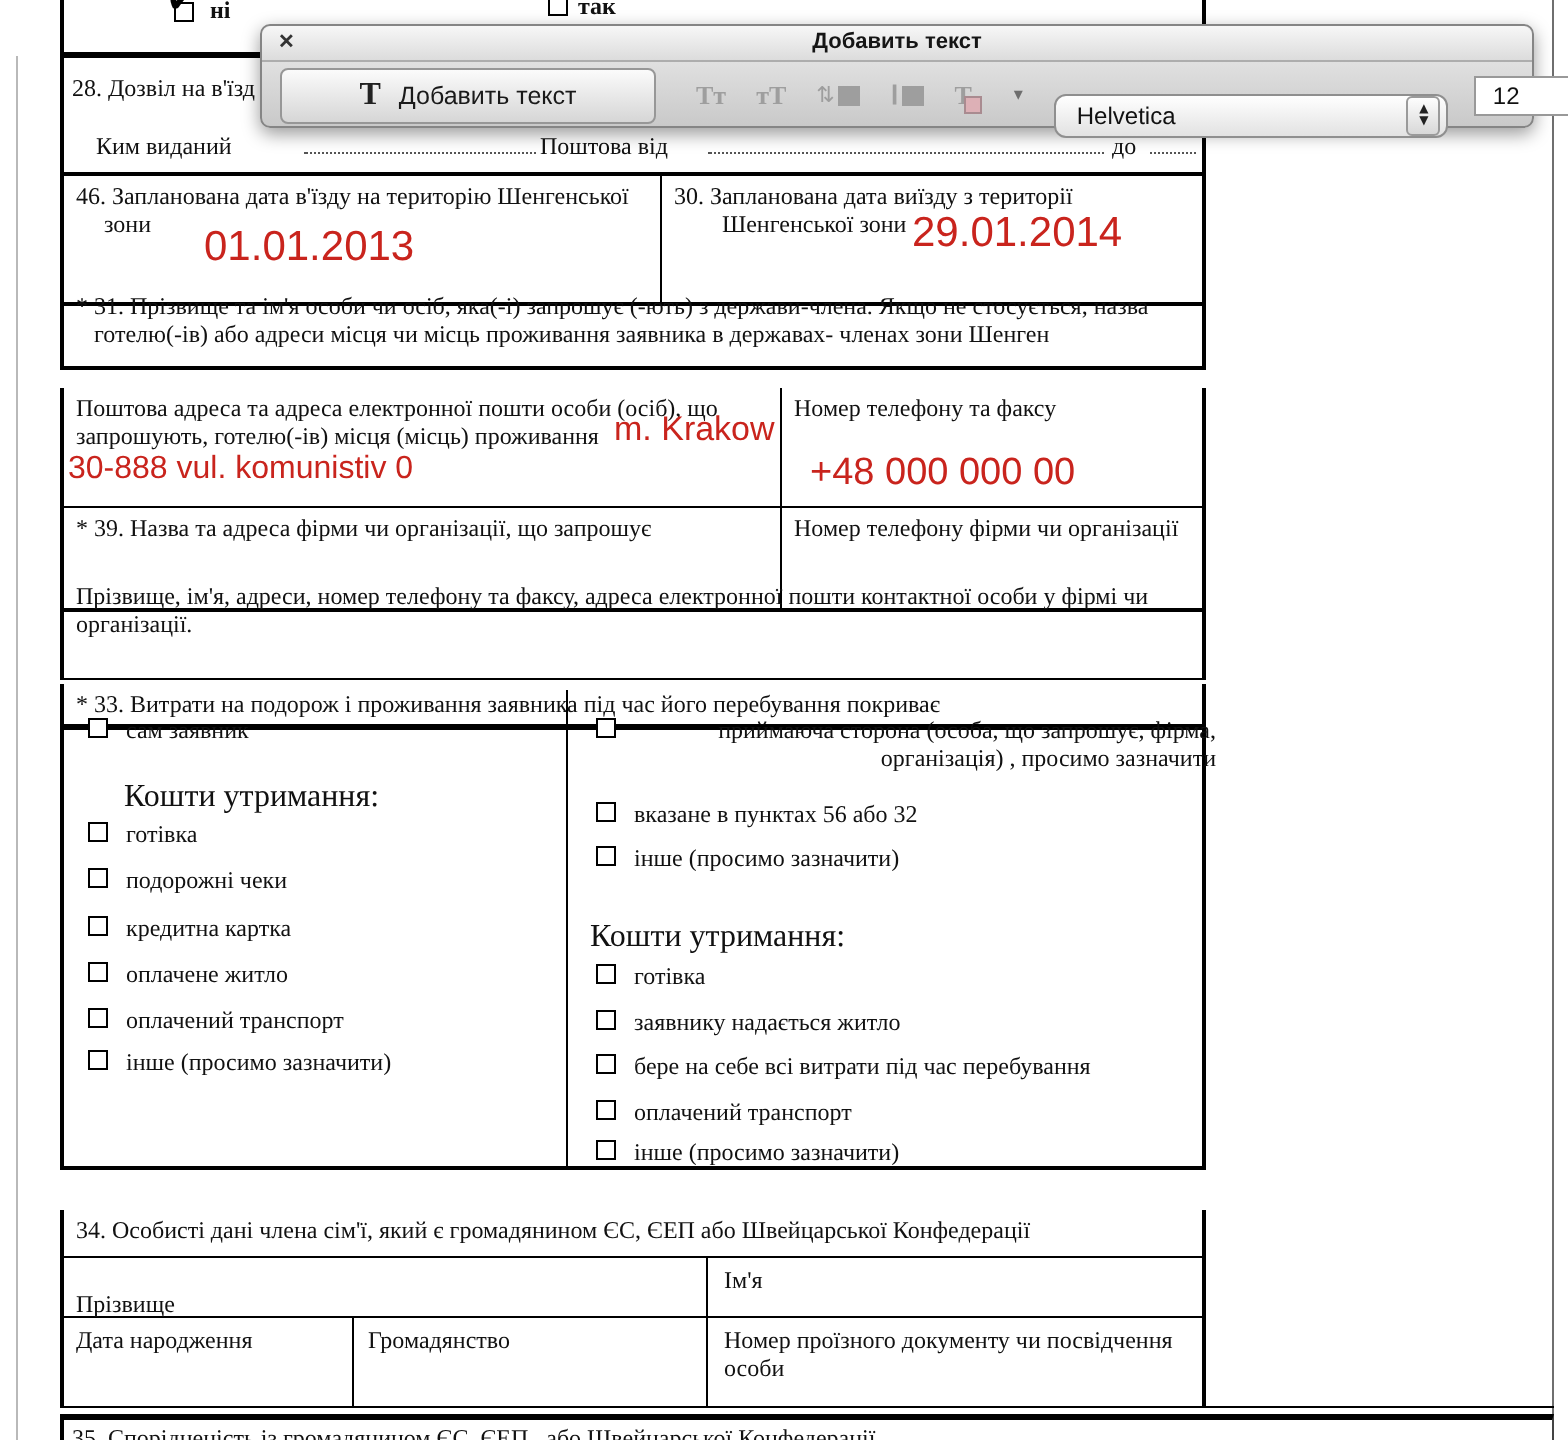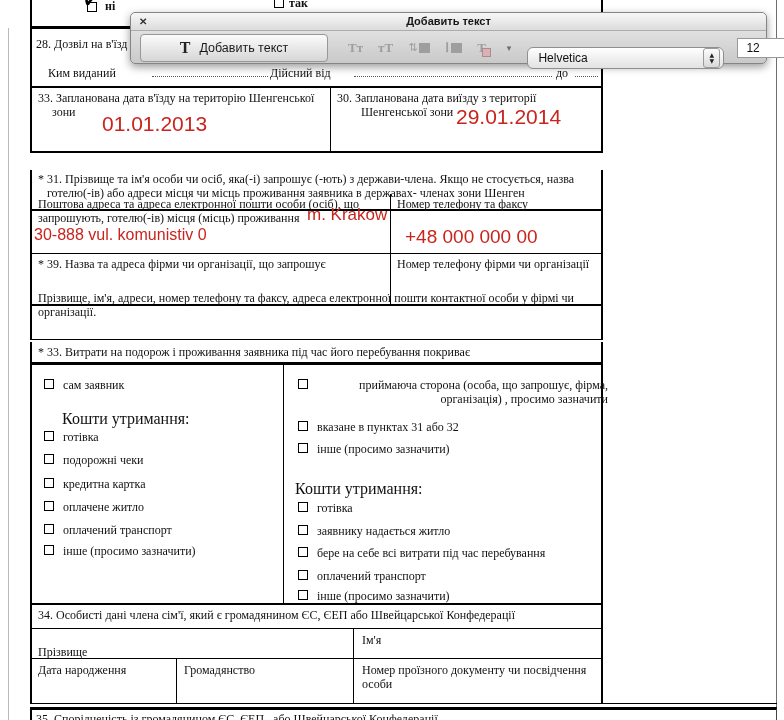--- a/index.html
+++ b/index.html
@@ -10,26 +10,26 @@
   .page-edge{position:absolute;top:0;bottom:0;width:1px;background:#b9b9b9;}
   #page-left{left:8px;top:28px;}
   #page-right{left:776px;background:#6f6f6f;}
 
   
   .row{position:absolute;left:30px;width:573px;box-sizing:border-box;
        border-left:2px solid var(--line);border-right:2px solid var(--line);}
   #rowA{top:0;height:29px;border-bottom:3px solid var(--line);}
   #rowB{top:29px;height:59px;border-bottom:2px solid var(--line);}
   #rowC{top:88px;height:65px;border-bottom:2px solid var(--line);}
-  #rowD{top:170px;height:41px;border-bottom:2px solid var(--line);}
+  #rowD{top:144px;height:41px;border-bottom:2px solid var(--line);}
   #rowE{top:194px;height:60px;border-bottom:1px solid var(--line);}
   #rowF{top:254px;height:52px;border-bottom:2px solid var(--line);}
   #rowG{top:288px;height:52px;border-bottom:1px solid var(--line);}
   #rowH{top:342px;height:23px;border-bottom:3px solid var(--line);}
-  #rowI{top:365px;height:240px;border-bottom:2px solid var(--line);}
+  #rowI{top:345px;height:240px;border-bottom:2px solid var(--line);}
   #rowJ{top:605px;height:24px;border-bottom:1px solid var(--line);}
   #rowK{top:629px;height:30px;border-bottom:1px solid var(--line);}
   #rowL{top:659px;height:45px;border-bottom:1px solid var(--line);}
   #ext705{position:absolute;left:603px;top:703px;width:174px;height:1px;background:var(--line);}
   #rowM{top:707px;height:13px;width:747px;border-top:3px solid var(--line);
         border-right:1px solid #444;border-bottom:none;}
 
   .t{font-size:12px;line-height:14px;color:#111;}
   .abs{position:absolute;}
   .vd{position:absolute;top:0;bottom:0;width:1px;background:var(--line);}
@@ -111,29 +111,29 @@
     <div class="abs" style="left:242px;top:-2px;display:flex;gap:5px;">
       <span class="cb"></span>
       <span class="t" style="font-weight:bold;position:relative;top:-2px;">так</span>
     </div>
   </div>
 
   <div id="rowB" class="row">
     <span class="t abs" style="left:4px;top:8px;">28. Дозвіл на в'їзд д</span>
     <span class="t abs" style="left:16px;top:37px;">Ким виданий</span>
     <span class="dots" style="left:120px;top:36px;width:116px;"></span>
-    <span class="t abs" style="left:238px;top:37px;">Дійсний від</span>
+    <span class="t abs" style="left:238px;top:37px;">Поштова від</span>
     <span class="dots" style="left:322px;top:36px;width:198px;"></span>
     <span class="t abs" style="left:524px;top:37px;">до</span>
     <span class="dots" style="left:543px;top:36px;width:23px;"></span>
   </div>
 
   <div id="rowC" class="row">
     <div class="cellL">
-      <div class="t hang29">33. Запланована дата в'їзду на територію Шенгенської зони</div>
+      <div class="t hang29">46. Запланована дата в'їзду на територію Шенгенської зони</div>
     </div>
     <span class="red" style="left:70px;top:24px;font-size:21px;">01.01.2013</span>
     <div class="abs" style="left:299px;right:0;top:0;bottom:0;">
       <div class="t hang30">30. Запланована дата виїзду з території Шенгенської зони</div>
     </div>
     <span class="red" style="left:424px;top:17px;font-size:21px;">29.01.2014</span>
   </div>
 
   <div id="rowD" class="row">
     <div class="t hang31">* 31. Прізвище та ім'я особи чи осіб, яка(-і) запрошує (-ють) з держави-члена. Якщо не стосується, назва готелю(-ів) або адреси місця чи місць проживання заявника в державах- членах зони Шенген</div>
@@ -200,21 +200,21 @@
       <span class="cb"></span>
       <span>інше (просимо зазначити)</span>
     </div>
 
     <div class="cbi" style="left:266px;top:13px;width:310px;text-align:right;">
       <span class="cb"></span>
       <span>приймаюча сторона (особа, що запрошує, фірма, організація) , просимо зазначити</span>
     </div>
     <div class="cbi" style="left:266px;top:55px;">
       <span class="cb"></span>
-      <span>вказане в пунктах 31 або 32</span>
+      <span>вказане в пунктах 56 або 32</span>
     </div>
     <div class="cbi" style="left:266px;top:77px;">
       <span class="cb"></span>
       <span>інше (просимо зазначити)</span>
     </div>
     <div class="funds" style="left:263px;top:115px;">Кошти утримання:</div>
     <div class="cbi" style="left:266px;top:136px;">
       <span class="cb"></span>
       <span>готівка</span>
     </div>

